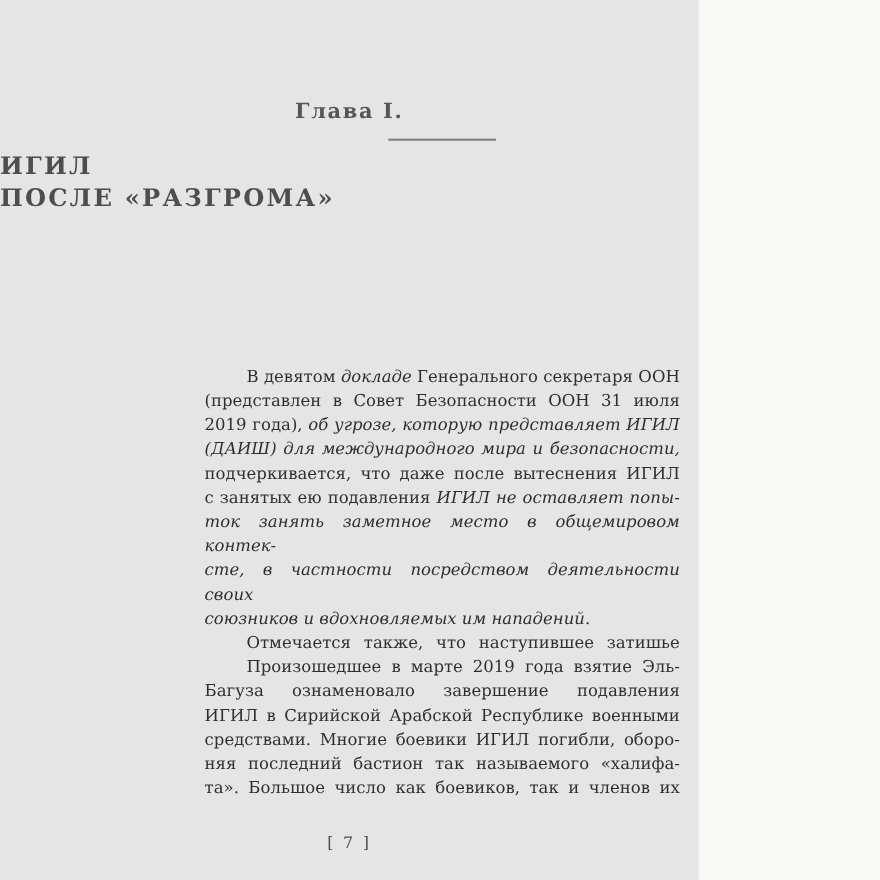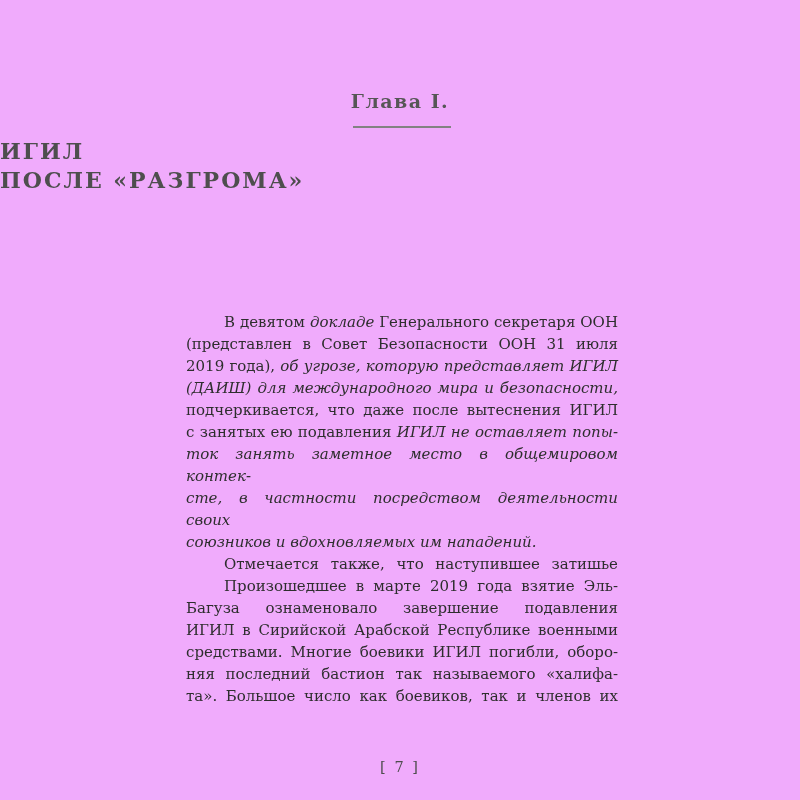--- a/index.html
+++ b/index.html
@@ -2,23 +2,23 @@
 <html><head>
 <meta charset="utf-8">
 <style>
   html, body {
     margin: 0;
     padding: 0;
     background: #f8f8f7;
   }
   .page {
     position: relative;
-    width: 800px;
+    width: 635px;
     height: 800px;
-    background: #f0abfc;
+    background: #e5e5e5;
     overflow: hidden;
     font-family: "DejaVu Serif", "Liberation Serif", serif;
   }
   .chapter {
     position: absolute;
     top: 90px;
     left: 0;
     width: 100%;
     text-align: center;
     font-size: 19px;
@@ -40,21 +40,21 @@
     left: 0;
     width: 100%;
     font-size: 22px;
     font-weight: bold;
     letter-spacing: 2px;
     line-height: 29px;
     color: #4e4e4e;
   }
   .body-text {
     position: absolute;
-    top: 311px;
+    top: 331px;
     left: 186px;
     width: 432px;
     font-size: 15px;
     line-height: 22px;
     color: #2e2e2e;
   }
   .tl {
     text-align: justify;
     text-align-last: justify;
   }

